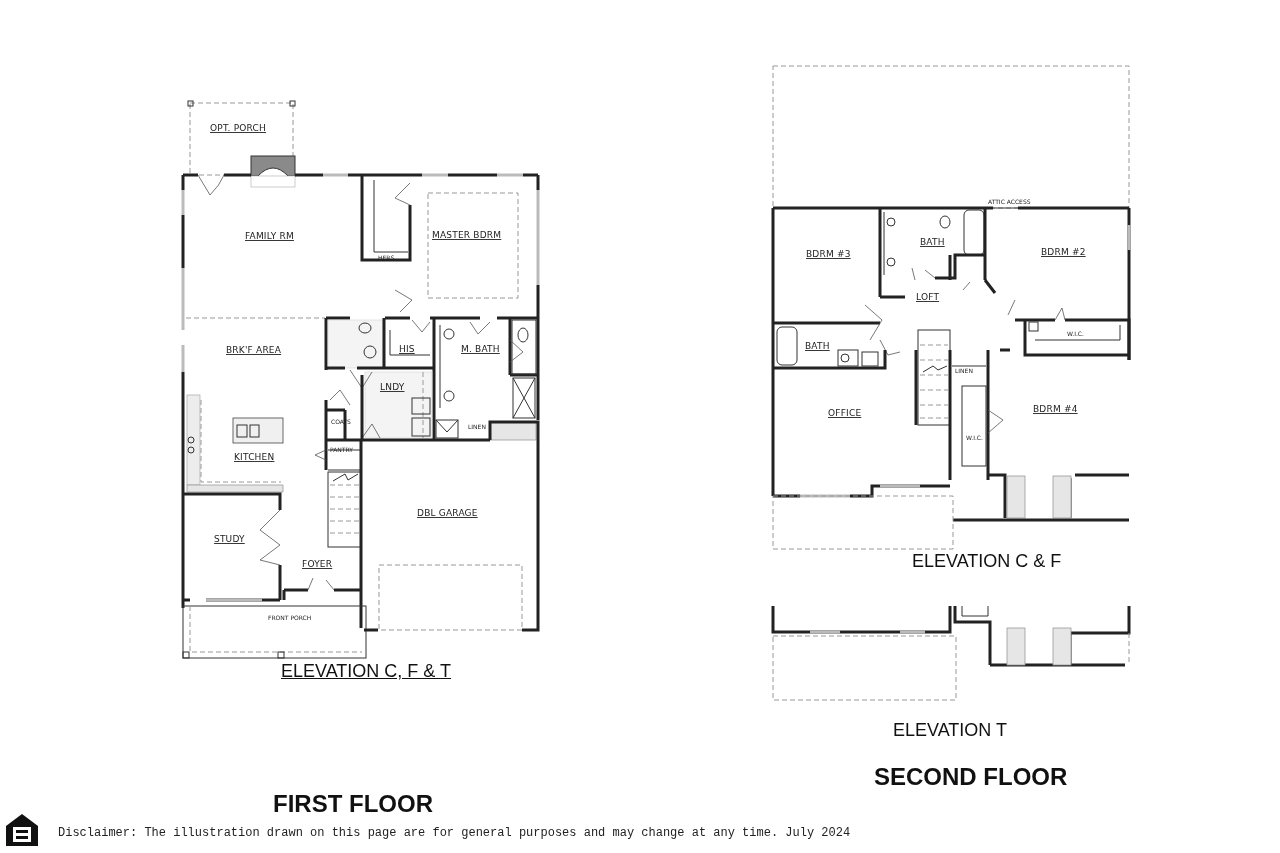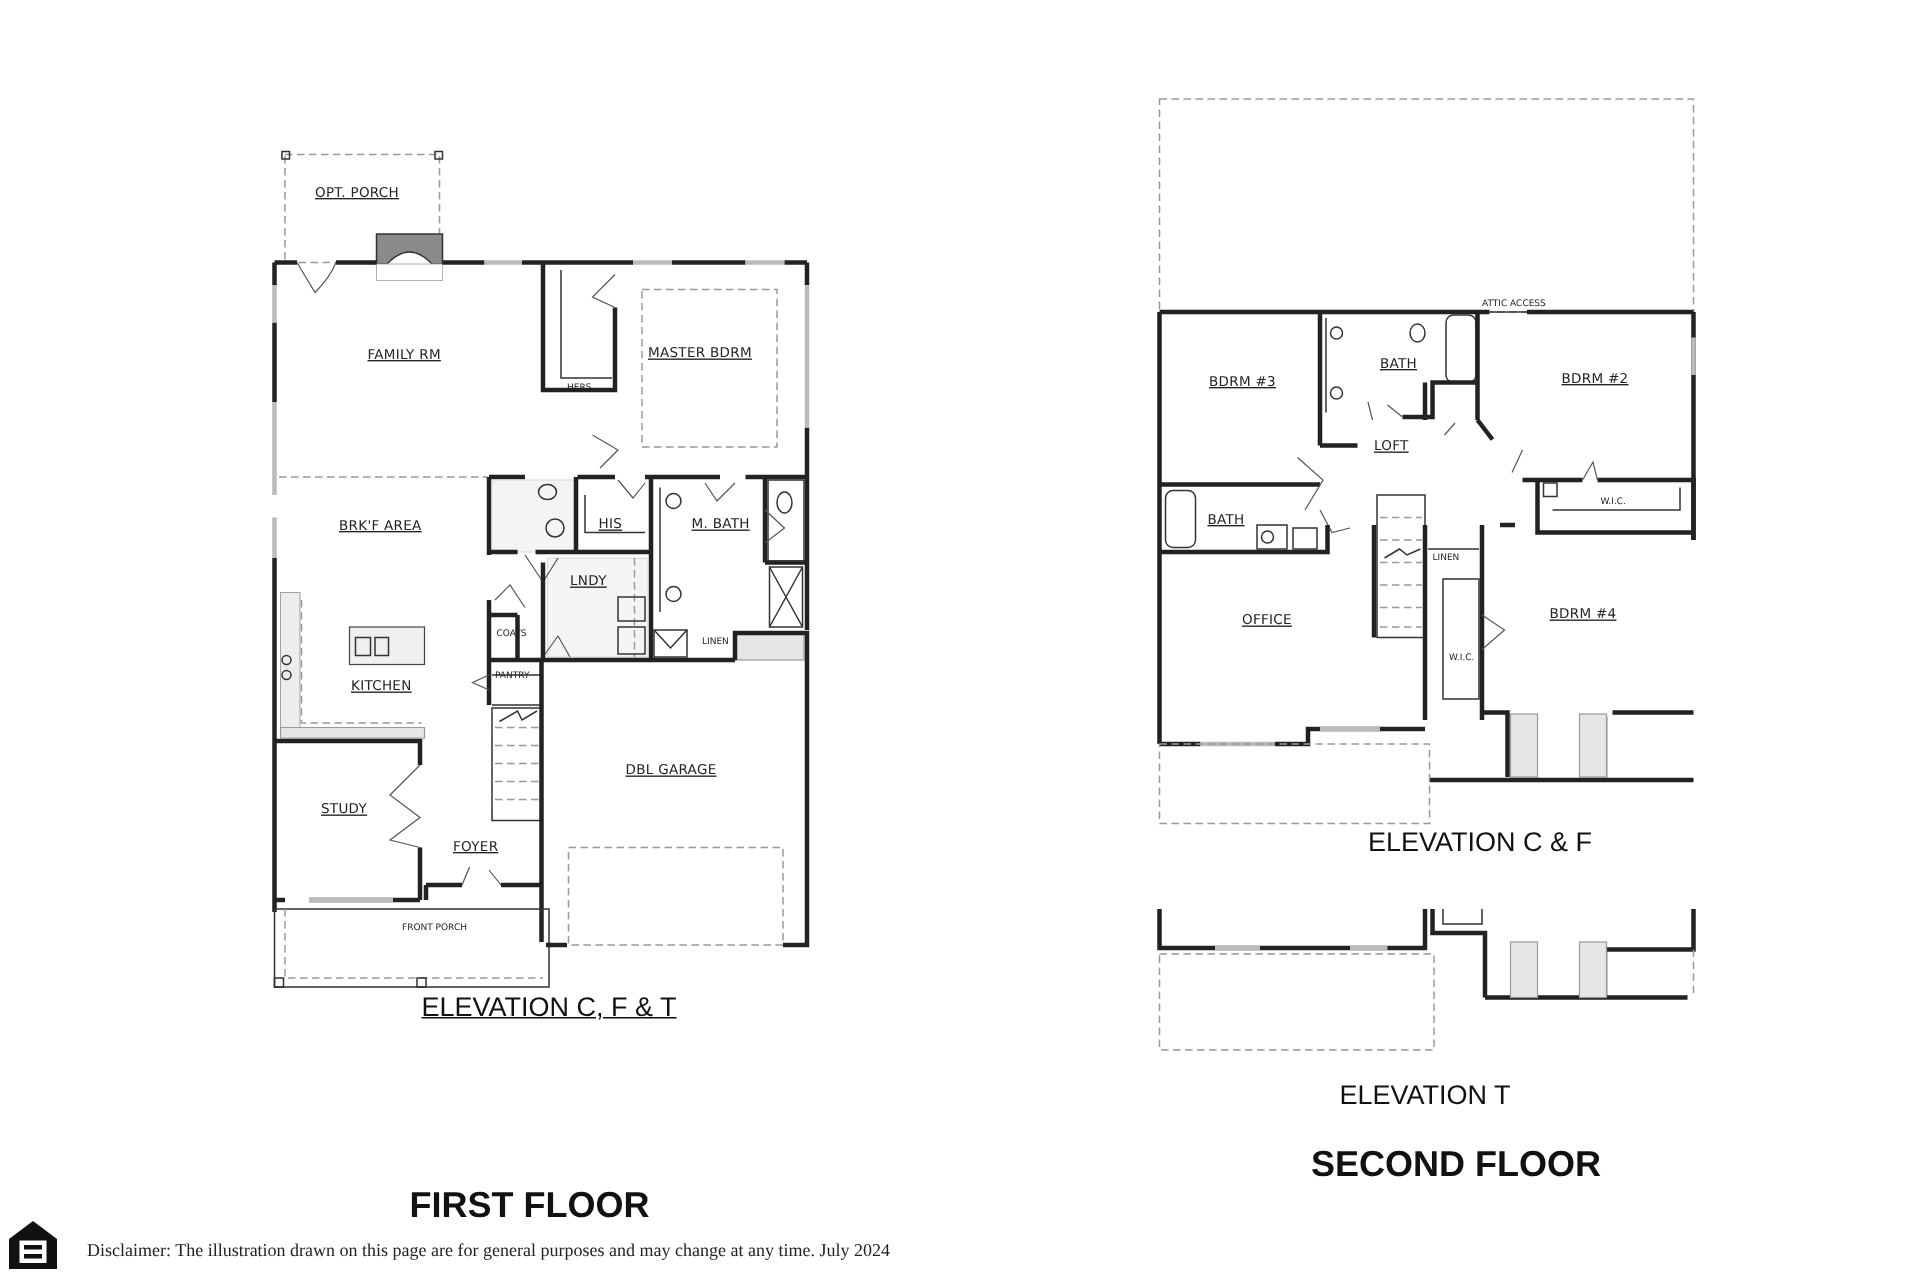--- a/index.html
+++ b/index.html
@@ -2,21 +2,21 @@
 <html><head>
 <meta charset="utf-8">
 <style>
   html, body { margin: 0; padding: 0; background: #ffffff; }
   body { width: 1280px; height: 853px; position: relative; overflow: hidden; font-family: "Liberation Sans", sans-serif; color: #111; }
   .plan-svg { position: absolute; left: 0; top: 0; width: 1280px; height: 853px; }
   .room-label { font-family: "DejaVu Sans", sans-serif; font-size: 9px; fill: #222; letter-spacing: 0.2px; text-decoration: underline; }
   .small-label { font-family: "DejaVu Sans", sans-serif; font-size: 6px; fill: #222; }
   .elev-label { position: absolute; font-family: "Liberation Sans", sans-serif; font-size: 18px; color: #111; white-space: nowrap; }
   .floor-title { position: absolute; font-family: "Liberation Sans", sans-serif; font-weight: bold; font-size: 24px; color: #111; white-space: nowrap; margin-top: 20px; }
-  .disclaimer { position: absolute; left: 58px; top: 826px; font-family: Liberation Serif, serif; font-size: 12px; color: #222; white-space: nowrap; }
+  .disclaimer { position: absolute; left: 58px; top: 826px; font-family: Liberation Mono, monospace; font-size: 12px; color: #222; white-space: nowrap; }
   .eho-logo { position: absolute; left: 4px; top: 812px; width: 36px; height: 38px; }
   .wall { fill: none; stroke: #222; stroke-width: 3; }
   .thin { fill: none; stroke: #333; stroke-width: 1; }
   .dash { fill: none; stroke: #999; stroke-width: 1; stroke-dasharray: 5 3; }
   .door { fill: none; stroke: #555; stroke-width: 0.8; }
   .window { fill: none; stroke: #bbb; stroke-width: 3; }
   .hatch { fill: #e6e6e6; stroke: #999; stroke-width: 0.8; }
   .tile { fill: #f4f4f4; stroke: #ccc; stroke-width: 0.5; }
 </style>
 </head>

